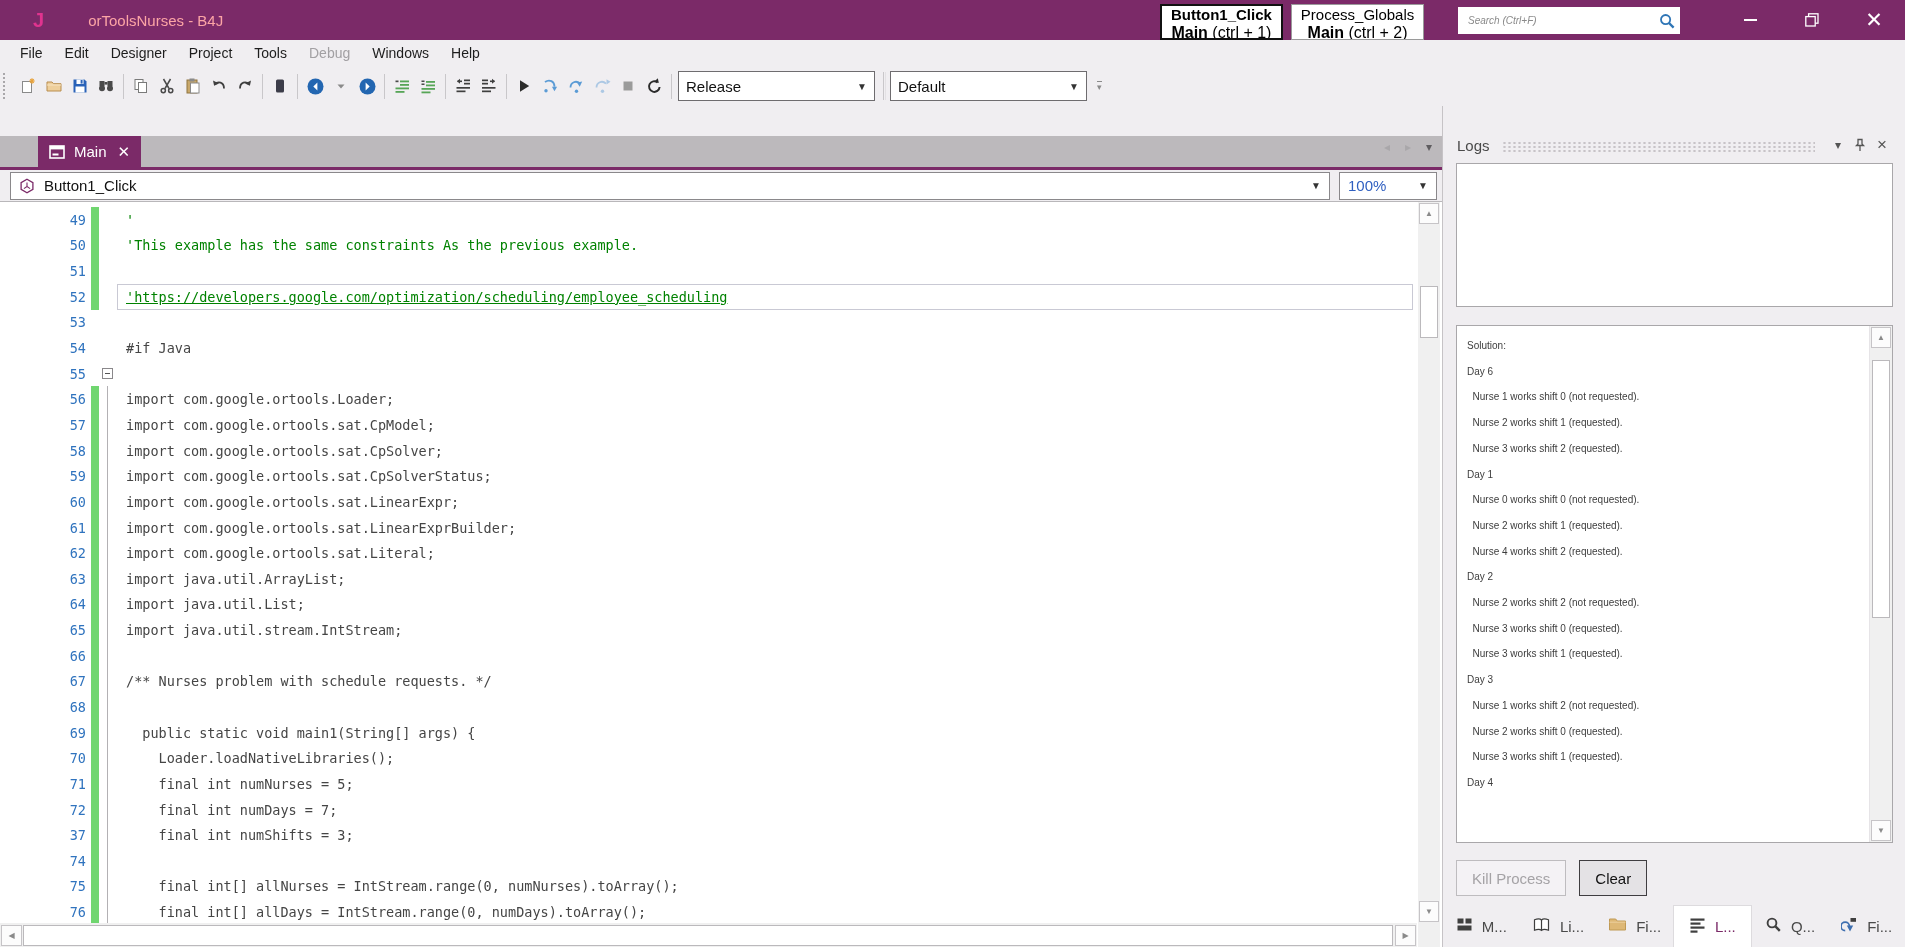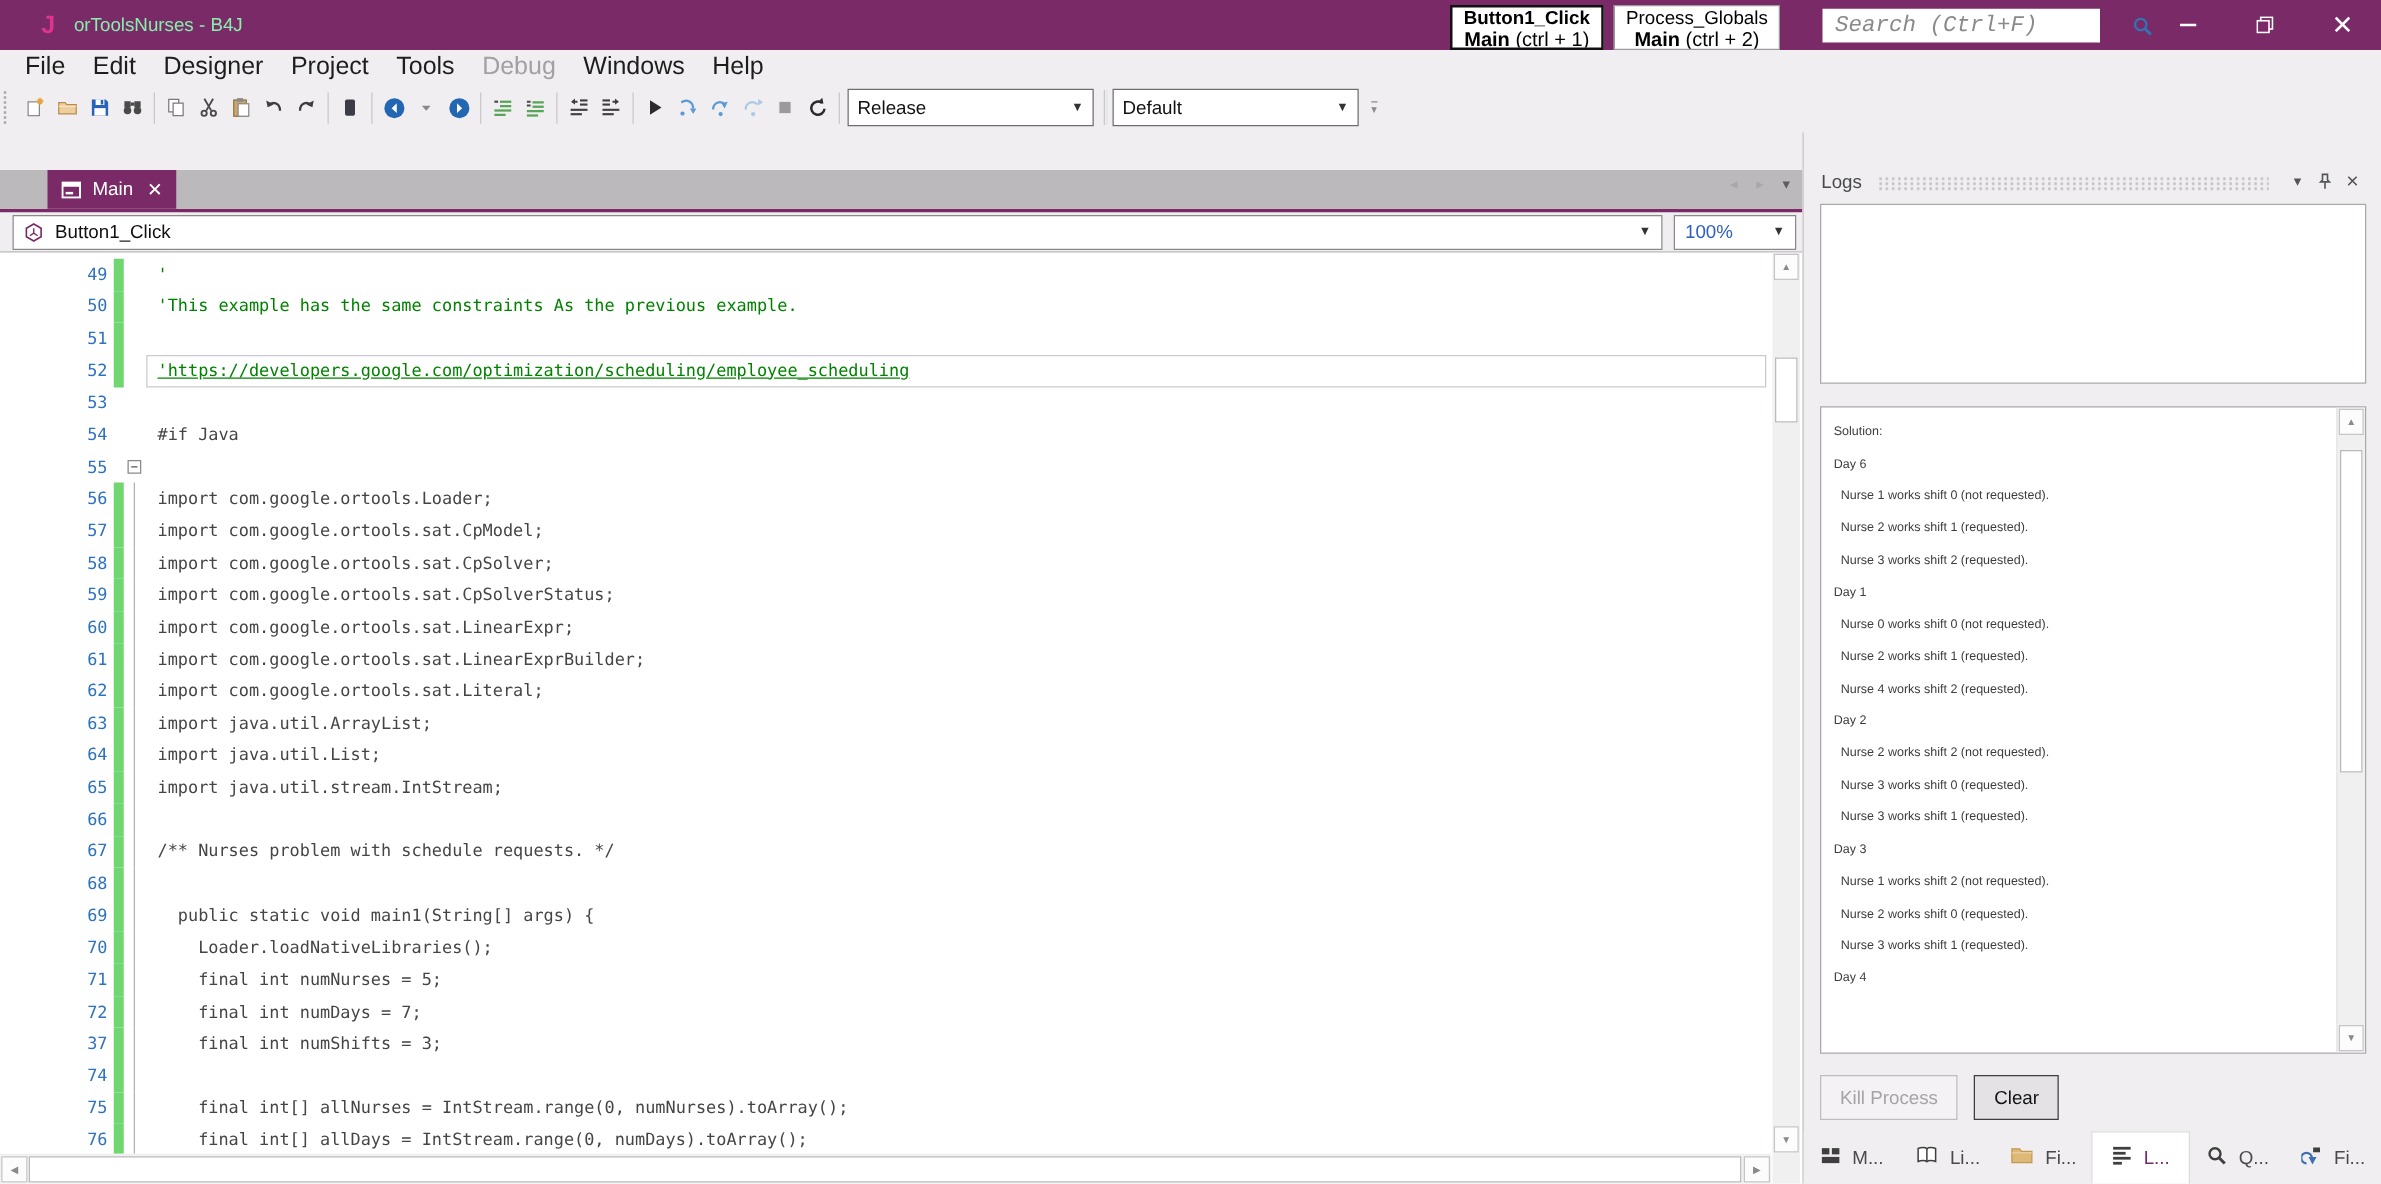--- a/index.html
+++ b/index.html
@@ -2,39 +2,39 @@
 <html><head>
 <meta charset="utf-8">
 <style>
   html,body{margin:0;padding:0;}
   body{width:1905px;height:947px;overflow:hidden;font-family:"Liberation Sans",sans-serif;background:#f0eef1;}
   .app{position:relative;width:1905px;height:947px;}
 
   
   .titlebar{height:40px;background:#7b2a68;position:relative;display:flex;align-items:center;}
   .logo{margin-left:33px;color:#e0338f;font-size:20px;font-weight:bold;}
-  .tb-title{margin-left:15px;color:#86efac;font-size:15px;}
+  .tb-title{margin-left:44px;color:#fca5a5;font-size:15px;}
   .qtabs{position:absolute;left:1160px;top:4px;display:flex;gap:8px;height:36px;}
   .qtab{background:#fff;border:2px solid #111;padding:1px 9px 0;text-align:center;line-height:1.12;overflow:hidden;cursor:default;}
   .qtab .t1{font-size:15px;font-weight:bold;color:#000;white-space:nowrap;}
   .qtab .sub{font-size:16px;color:#000;white-space:nowrap;}
   .qtab.inactive{border:1px solid #9a9a9a;padding:2px 9px 0;}
   .qtab.inactive .t1{font-weight:normal;}
   .searchbox{position:absolute;left:1458px;top:7px;width:222px;height:27px;background:#fff;display:flex;align-items:center;}
-  .searchbox input{flex:1;border:0;outline:0;background:transparent;font-family:Liberation Mono, monospace;font-size:18px;font-style:italic;padding:0 4px 0 10px;color:#333;}
+  .searchbox input{flex:1;border:0;outline:0;background:transparent;font-family:Liberation Sans, sans-serif;font-size:10px;font-style:italic;padding:0 4px 0 10px;color:#333;}
   .searchbox input::placeholder{color:#8a8a8a;}
   .searchbox .mag{width:26px;display:flex;align-items:center;justify-content:center;cursor:pointer;}
   .winbtns{position:absolute;right:0;top:0;height:40px;display:flex;}
   .wbtn{width:62px;display:flex;align-items:center;justify-content:center;color:#fff;cursor:default;}
   .minbar{width:13px;height:2px;background:#fff;display:inline-block;}
   .wbtn.close{font-size:21px;font-weight:300;}
 
   
   .menubar{height:26px;background:#f0eef1;display:flex;align-items:center;padding-left:9px;}
-  .mi{font-size:20px;color:#1d1d1d;padding:2px 11px;cursor:default;}
+  .mi{font-size:14px;color:#1d1d1d;padding:2px 11px;cursor:default;}
   .mi.dis{color:#a2a0a3;}
 
   
   .toolbar{height:40px;background:#f0eef1;display:flex;align-items:center;}
   .grip{width:10px;height:26px;margin-left:3px;border-left:2px dotted #a9a7aa;}
   #ticons{display:flex;align-items:center;}
   .ticon{width:26px;height:26px;display:flex;align-items:center;justify-content:center;cursor:default;}
   .tsep{width:1px;height:25px;background:#c9c7ca;margin:0 4px;}
   .combo{height:28px;background:#fff;border:1px solid #6e6c6f;display:flex;align-items:center;font-size:15px;color:#111;padding:0 7px;cursor:default;}
   .combo .arr{margin-left:auto;font-size:10px;color:#333;padding-left:6px;}

